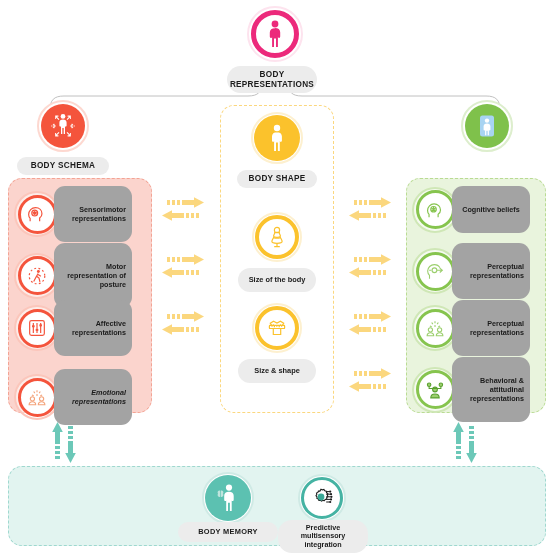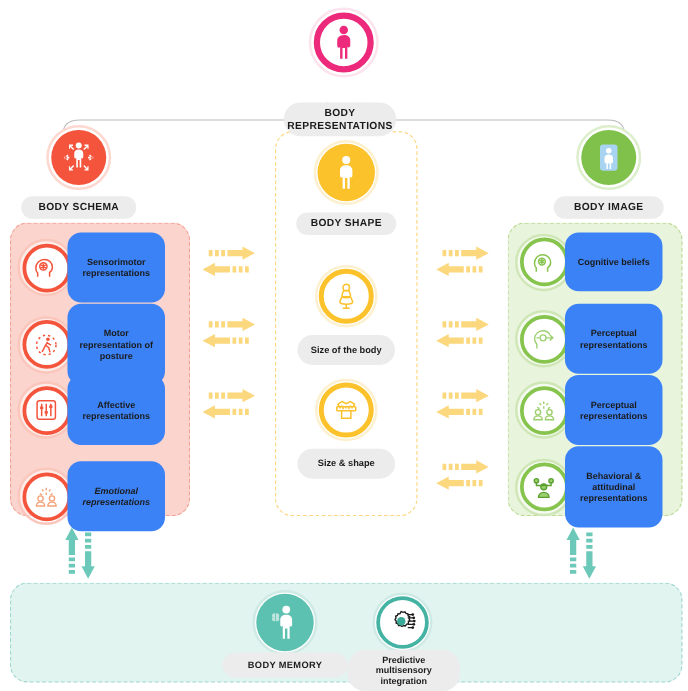--- a/index.html
+++ b/index.html
@@ -35,21 +35,21 @@
     box-sizing:border-box;
     display:flex;align-items:center;justify-content:center;
   }
   .pill.main{font-size:8.2px;letter-spacing:.3px;padding:4px 10px;}
   .pill.sub{font-size:7.4px;padding:4px 8px;}
 
   
   #top-node{left:236px;top:6px;width:78px;}
   #top-node .halo{width:56px;height:56px;border:2px solid #fde3ee;background:#fff;}
   #top-node .circle{width:48px;height:48px;border:5px solid #ec297b;background:#fff;}
-  #top-label{margin-top:20px;width:90px;min-height:24px;margin-left:-6px;}
+  #top-label{margin-top:4px;width:90px;min-height:24px;margin-left:-6px;}
 
   
   .branch-head{width:110px;}
   .branch-head .halo{width:52px;height:52px;border:2px solid #ffd9d2;background:#fff;}
   .branch-head .circle{width:44px;height:44px;}
   .branch-head .pill{margin-top:5px;text-align:center;}
 
   #bs-head{left:8px;top:100px;}
   #bs-head .circle{background:#f4543c;}
   #bs-head .halo{border-color:#fdd8d0;}
@@ -69,22 +69,22 @@
   .panel{position:absolute;box-sizing:border-box;border-radius:14px;}
   #panel-left{left:8px;top:178px;width:144px;height:235px;background:#fbd4cd;border:1px dashed #f3a394;}
   #panel-mid{left:220px;top:105px;width:114px;height:308px;background:#ffffff;border:1px dashed #fbd77e;}
   #panel-right{left:406px;top:178px;width:140px;height:235px;background:#e9f4dd;border:1px dashed #b9db93;}
 
   
   .row{position:absolute;display:flex;align-items:center;}
   .row .halo{width:46px;height:46px;border:2px solid transparent;background:rgba(255,255,255,.55);flex:none;}
   .row .circle{width:39px;height:39px;background:#fff;}
   .row .lbl{
-    background:#3b82f6;border-radius:11px;color:#1b1b1b;font-weight:bold;
-    font-size:7.2px;line-height:1.25;text-align:center;padding:19px 6px;
+    background:#a3a3a3;border-radius:11px;color:#1b1b1b;font-weight:bold;
+    font-size:7.2px;line-height:1.25;text-align:right;padding:19px 6px;
     box-sizing:border-box;display:flex;align-items:center;justify-content:center;
     margin-left:-6px;
   }
   
   .row.red .halo{border-color:#fbc6bb;}
   .row.red .circle{border:3px solid #f4543c;}
   .row.red .lbl{width:78px;min-height:26px;}
   
   .row.green .halo{border-color:#cfe7b6;}
   .row.green .circle{border:3px solid #86c44e;}
@@ -187,21 +187,20 @@
       <div class="circle">
         <span>
           <svg width="30" height="30" viewBox="0 0 30 30">
             <rect x="8" y="4.5" width="14" height="21" rx="2.5" fill="#a8d4f2"></rect>
             <circle cx="15" cy="9.6" r="2.2" fill="#fff"></circle>
             <path d="M15 12.5c-2.1 0-3.4 1.1-3.4 2.8v3.1c0 .7.4 1.1.9 1.1.3 0 .5-.2.6-.5v5.2h1.2v-4.5h1.4v4.5h1.2V19c.1.3.3.5.6.5.5 0 .9-.4.9-1.1v-3.1c0-1.7-1.3-2.8-3.4-2.8z" fill="#fff"></path>
           </svg>
         </span>
       </div>
     </div>
-    <div class="pill main" id="bih-label">BODY IMAGE</div>
   </div>
 
   <div class="row red" style="left:14px;top:186px;">
     <div class="halo">
       <div class="circle">
         <span>
           <svg width="22" height="22" viewBox="0 0 24 24" fill="none" stroke="#f4543c" stroke-width="1.3">
             <path d="M4.5 20v-3.2c-1-1-1.6-2.6-1.6-4.2C2.9 8.3 6.2 5 10.4 5s7 2.9 7 6.7c0 2.2-1 3.6-2.5 4.6v3.7"></path>
             <circle cx="9.5" cy="11" r="3.2"></circle>
             <path d="M9.5 8.4v5.2M7.2 9.7l4.6 2.6M11.8 9.7l-4.6 2.6"></path>

